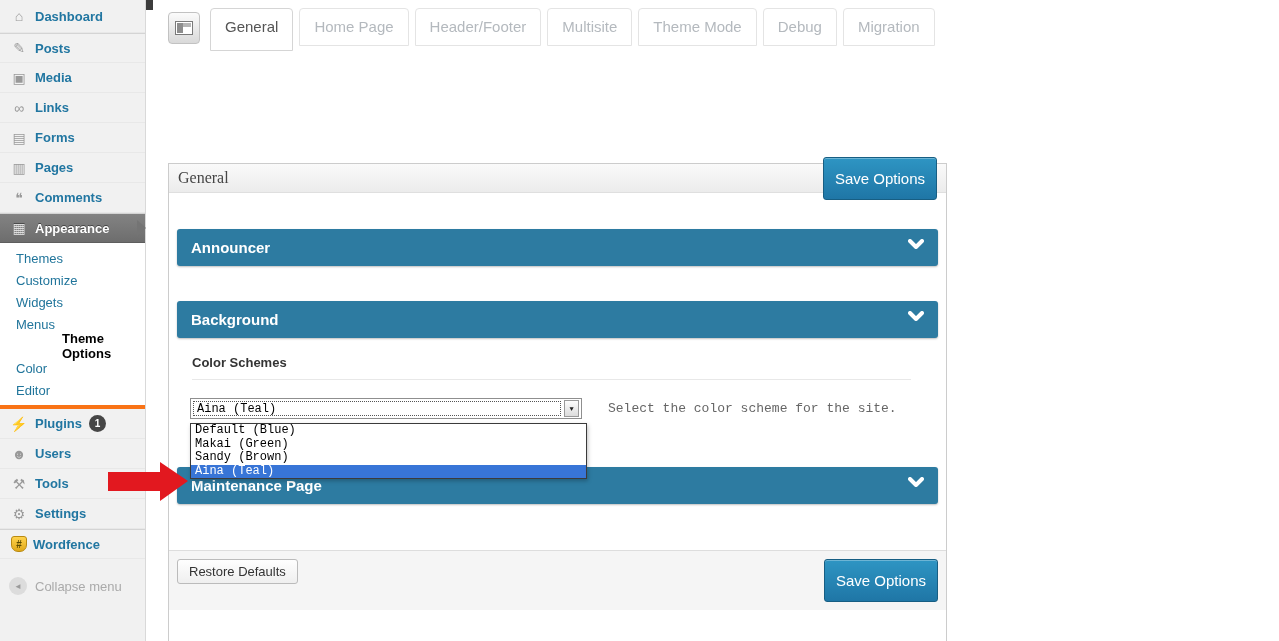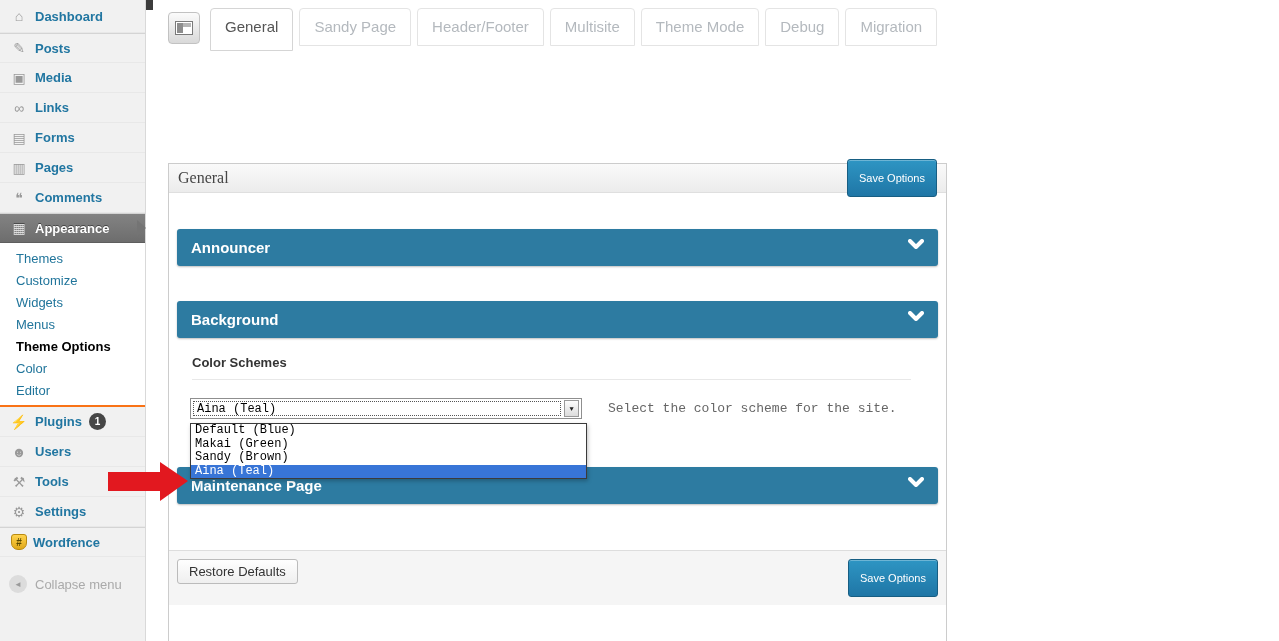--- a/index.html
+++ b/index.html
@@ -17,24 +17,24 @@
   .mi .ico { width:20px; text-align:center; color:#999; font-size:14px;
     font-weight:normal; margin-right:6px; flex:none; }
   .mi.current { background:linear-gradient(#838383,#6d6d6d); color:#fff;
     border-bottom:1px solid #5e5e5e; text-shadow:0 -1px 0 #444; }
   .mi.current .ico { color:#eee; }
   .mi.current .pointer { position:absolute; right:-9px; top:50%; margin-top:-8px;
     width:0; height:0; border:8px solid transparent; border-left:9px solid #747474; }
   .badge { margin-left:7px; background:#464646; color:#fff; border-radius:50%;
     width:17px; height:17px; font-size:10px; display:flex; align-items:center;
     justify-content:center; font-weight:bold; }
-  .submenu { background:#fff; border-bottom:2px solid #f97316; padding:4px 0; }
+  .submenu { background:#fff; border-bottom:4px solid #f97316; padding:4px 0; }
   .smi { height:22px; display:flex; align-items:center; padding-left:16px;
     color:#21759b; font-size:13px; cursor:pointer; }
-  .smi.current-sub { color:#000; font-weight:bold; }
+  .smi.current-sub { color:#000; font-weight:bold;margin-left:46px; }
   .shield { width:16px; height:16px; margin-right:6px; margin-left:2px; flex:none;
     background:linear-gradient(#ffd34d,#e0a818); border:1px solid #b98a10;
     border-radius:3px 3px 7px 7px; color:#5a4a00; font-size:10px; font-weight:bold;
     display:flex; align-items:center; justify-content:center; }
   .collapse { margin-top:12px; height:30px; display:flex; align-items:center;
     padding-left:9px; color:#aaa; font-size:13px; cursor:pointer; border:none; }
   .collapse .circ { width:18px; height:18px; border-radius:50%; background:#dcdcdc;
     color:#9a9a9a; font-size:8px; display:flex; align-items:center;
     justify-content:center; margin-right:8px; flex:none; }
   .top-nub { position:absolute; left:146px; top:0; width:7px; height:10px;
@@ -62,21 +62,21 @@
 
   
   .panel { position:absolute; left:22px; top:163px; width:779px; height:530px;
     background:#fff; border:1px solid #ccc; }
   .panel-header { height:29px; background:linear-gradient(#fafafa,#ececec);
     border-bottom:1px solid #dfdfdf; display:flex; align-items:center;
     padding:0 9px; }
   .panel-title { font-family:"Liberation Serif", serif; font-size:16px;
     color:#464646; }
   .btn-primary { margin-left:auto; background:linear-gradient(#2e95c3,#1f76a6);
-    border:1px solid #175e83; border-radius:3px; color:#fff; font-size:11px;
+    border:1px solid #175e83; border-radius:3px; color:#fff; font-size:15px;
     padding:12px 11px; cursor:pointer; box-shadow:inset 0 1px 0 rgba(255,255,255,.3);
     font-family:"Liberation Sans", sans-serif; }
   .panel-body { padding:0 8px; }
   .acc-bar { margin-top:35px; background:#2d7ba1; border-radius:3px; color:#fff;
     padding:10px 14px; display:flex; align-items:flex-start;
     justify-content:space-between; cursor:pointer;
     box-shadow:0 1px 2px rgba(0,0,0,.25); }
   .acc-bar.firstbar { margin-top:36px; }
   .acc-label { font-size:15px; font-weight:bold; }
   .chev { width:16px; height:10px; flex:none; }
@@ -201,21 +201,21 @@
   </div>
 </div>
 
 <div class="main">
 
   <div class="tabbar">
     <div class="appicon">
       <div class="scr"></div>
     </div>
     <div class="tab active">General</div>
-    <div class="tab">Sandy Page</div>
+    <div class="tab">Home Page</div>
     <div class="tab">Header/Footer</div>
     <div class="tab">Multisite</div>
     <div class="tab">Theme Mode</div>
     <div class="tab">Debug</div>
     <div class="tab">Migration</div>
   </div>
 
   <div class="panel">
 
     <div class="panel-header">

